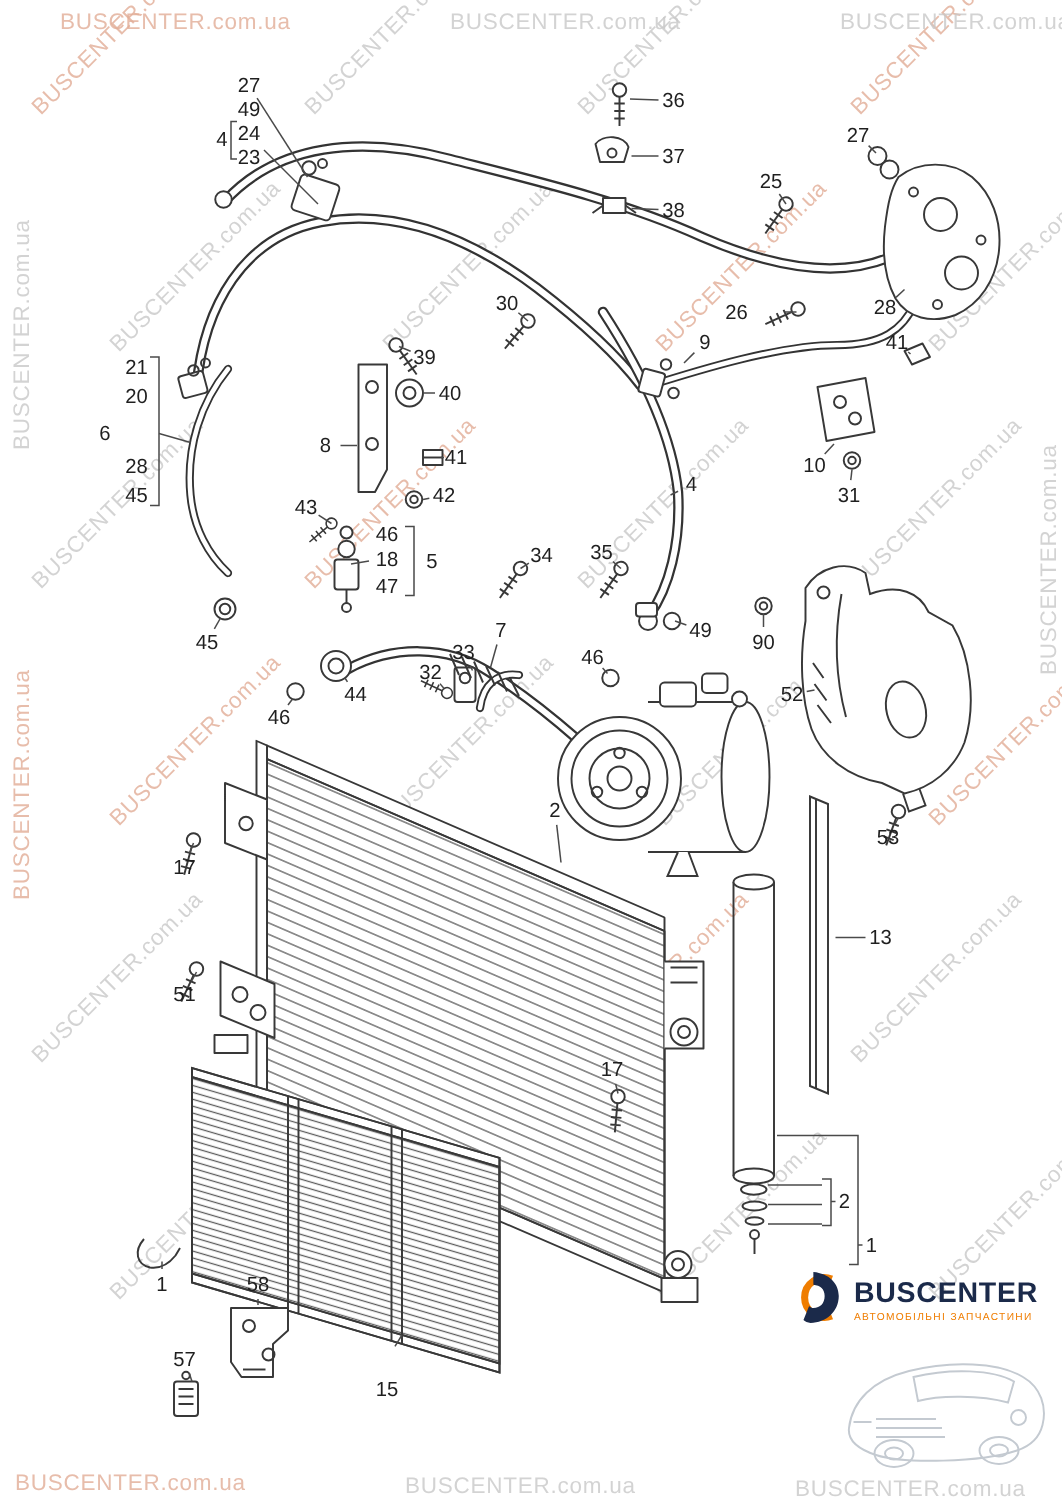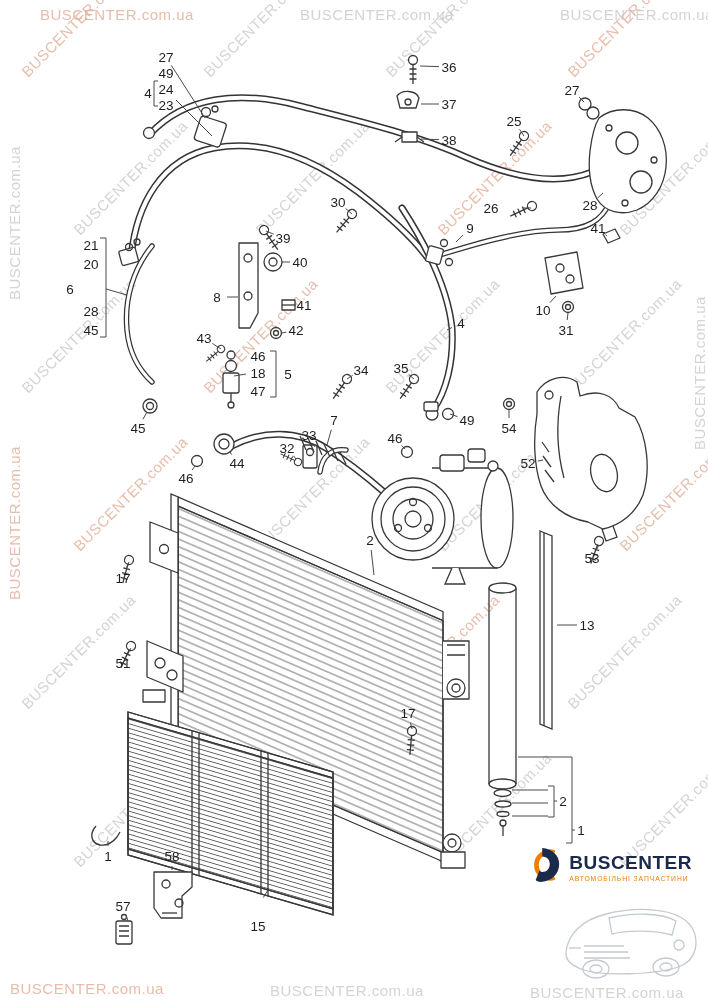--- a/index.html
+++ b/index.html
@@ -348,21 +348,21 @@
       <div class="callout" style="left: 566px; top: 330px;">31</div>
       <div class="callout" style="left: 461px; top: 323px;">4</div>
       <div class="callout" style="left: 204px; top: 338px;">43</div>
       <div class="callout" style="left: 258px; top: 356px;">46</div>
       <div class="callout" style="left: 258px; top: 373px;">18</div>
       <div class="callout" style="left: 258px; top: 391px;">47</div>
       <div class="callout" style="left: 288px; top: 374px;">5</div>
       <div class="callout" style="left: 361px; top: 370px;">34</div>
       <div class="callout" style="left: 401px; top: 368px;">35</div>
       <div class="callout" style="left: 467px; top: 420px;">49</div>
-      <div class="callout" style="left: 509px; top: 428px;">54</div>
+      <div class="callout" style="left: 509px; top: 428px;">90</div>
       <div class="callout" style="left: 528px; top: 463px;">52</div>
       <div class="callout" style="left: 309px; top: 435px;">33</div>
       <div class="callout" style="left: 334px; top: 420px;">7</div>
       <div class="callout" style="left: 287px; top: 448px;">32</div>
       <div class="callout" style="left: 395px; top: 438px;">46</div>
       <div class="callout" style="left: 237px; top: 463px;">44</div>
       <div class="callout" style="left: 138px; top: 428px;">45</div>
       <div class="callout" style="left: 186px; top: 478px;">46</div>
       <div class="callout" style="left: 370px; top: 540px;">2</div>
       <div class="callout" style="left: 592px; top: 558px;">53</div>

